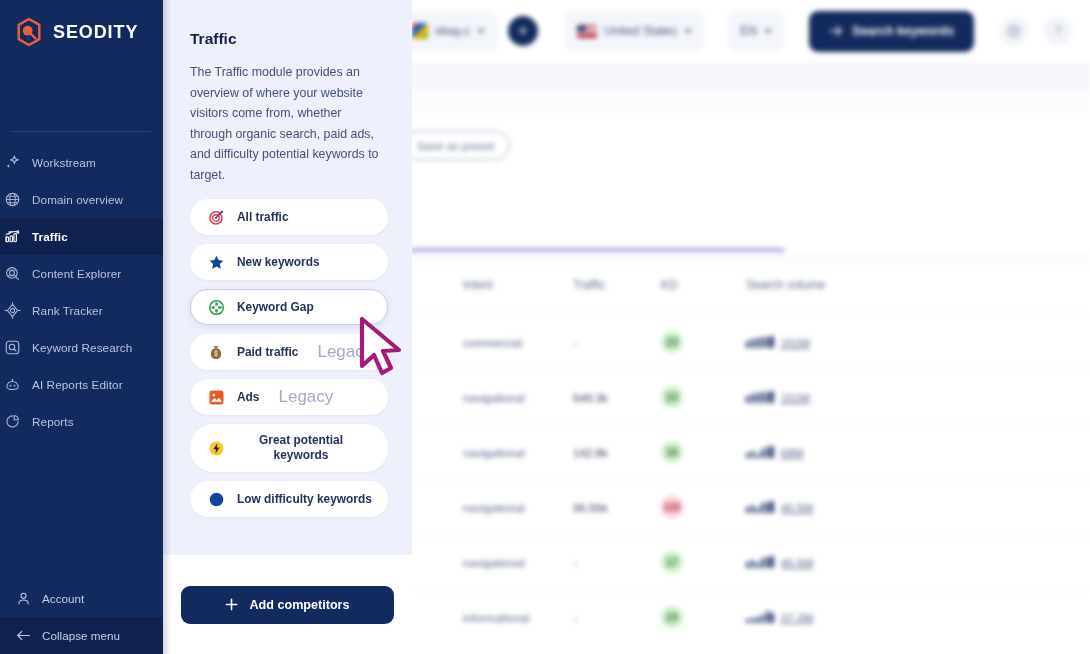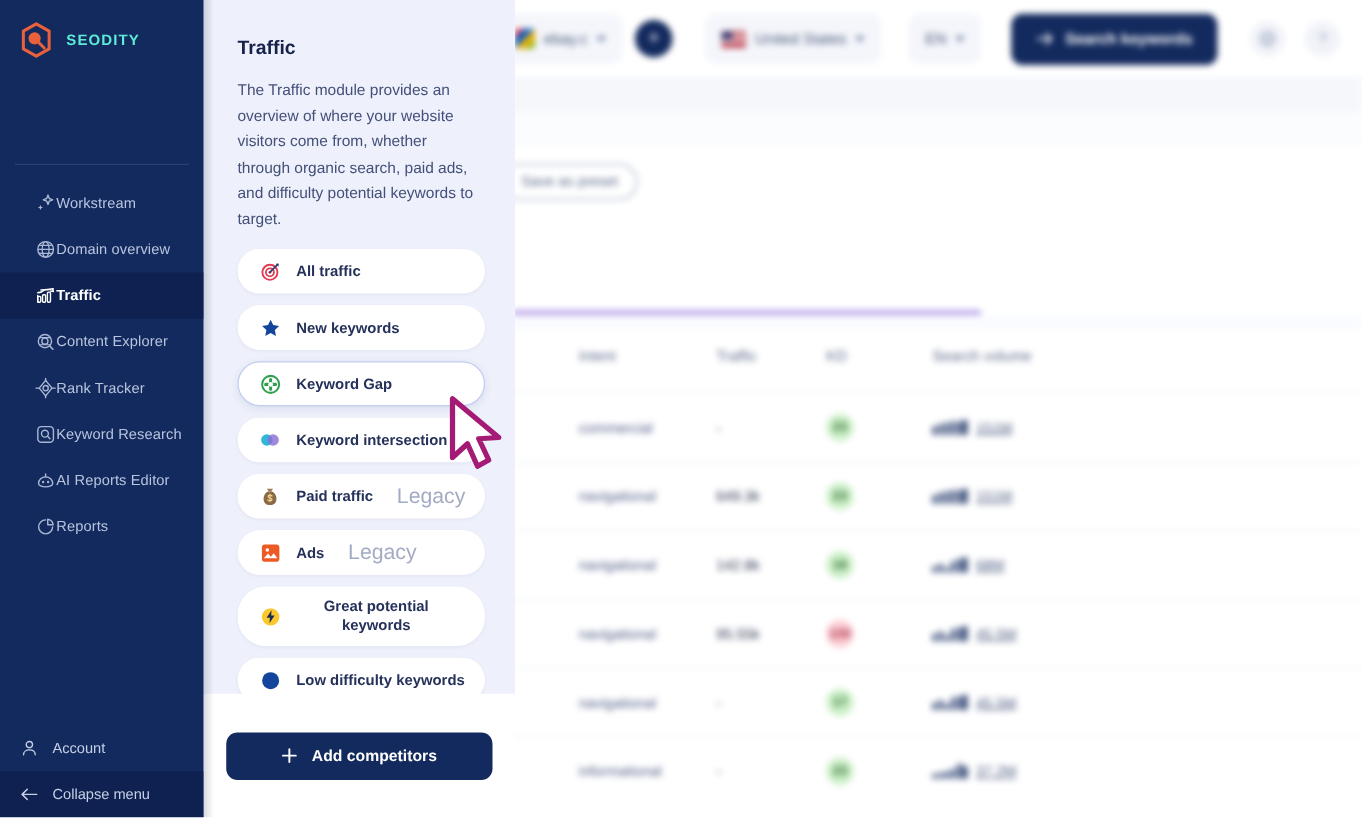--- a/index.html
+++ b/index.html
@@ -12,26 +12,26 @@
   #app { position: relative; width: 1090px; height: 654px; overflow: hidden; background:#ffffff; }
 
   
   #sidebar {
     position: absolute; left: 0; top: 0; width: 163px; height: 654px;
     background: #132a5e; z-index: 30;
     display: flex; flex-direction: column;
   }
   .logo-row { display:flex; align-items:center; gap:9px; padding: 17px 0 0 14px; }
   .logo-mark { width: 30px; height: 30px; flex: 0 0 30px; position: relative; }
-  .logo-text { color:#5eead4; font-size:12px; font-weight:bold; letter-spacing:0.9px; }
+  .logo-text { color:#ffffff; font-size:18px; font-weight:bold; letter-spacing:0.9px; }
   .side-sep { height:1px; background:#2a4077; margin: 84px 12px 0 12px; }
   .nav { margin-top: 12px; }
   .nav-item {
-    display:flex; align-items:center; 
-    height: 37px; padding-left: 28px;
+    display:flex; align-items:center; gap:11px;
+    height: 37px; padding-left: 4px;
     color:#b9c5de; font-size:11.7px; letter-spacing:.1px; cursor:pointer;
   }
   .nav-item .ico { width:17px; height:17px; flex:0 0 17px; display:flex; align-items:center; justify-content:center; }
   .nav-item.active { background:#0e2150; color:#ffffff; font-weight:bold; }
   .nav-item.active .ico svg { stroke:#ffffff; }
   .nav-spacer { flex: 1 1 auto; }
   .bottom-item {
     display:flex; align-items:center; gap:11px;
     height: 37px; padding-left: 16px;
     color:#c5d0e6; font-size:11.7px; cursor:pointer;
@@ -499,29 +499,20 @@
             <svg width="17" height="17" viewBox="0 0 18 18">
               <circle cx="9" cy="9" r="7.2" fill="none" stroke="#2f9e4f" stroke-width="1.7"></circle>
               <path d="M9 4.8v8.4M4.8 9h8.4" stroke="#2f9e4f" stroke-width="2.6" stroke-linecap="round"></path>
               <circle cx="9" cy="9" r="2.1" fill="#ffffff"></circle>
             </svg>
           </span>
           <span class="pi-label">Keyword Gap</span>
         </div>
         <div class="pop-item">
           <span class="pi-ico">
-            <svg width="18" height="14" viewBox="0 0 20 14">
-              <circle cx="7.2" cy="7" r="5.1" fill="#2fb8d8"></circle>
-              <circle cx="12.8" cy="7" r="5.1" fill="#8b6fd4" fill-opacity=".82"></circle>
-            </svg>
-          </span>
-          <span class="pi-label">Keyword intersection</span>
-        </div>
-        <div class="pop-item">
-          <span class="pi-ico">
             <svg width="16" height="17" viewBox="0 0 18 18">
               <path d="M6.2 1.6h5.6l-1.6 2.4H7.8z" fill="#9a7b5a"></path>
               <path d="M9 4c3.4 0 5.8 3.2 5.8 6.9 0 3.3-2.3 5.5-5.8 5.5S3.2 14.2 3.2 10.9C3.2 7.2 5.6 4 9 4z" fill="#8a6a47"></path>
               <path d="M9 6.6v6.6M10.8 8.2c-.5-.6-1.3-.9-2-.8-1 .1-1.5.7-1.5 1.3 0 1.7 3.5.9 3.5 2.6 0 .7-.7 1.3-1.8 1.3-.8 0-1.6-.3-2-.9" stroke="#f0d28a" stroke-width="1.1" stroke-linecap="round" fill="none"></path>
             </svg>
           </span>
           <span class="pi-label">Paid traffic</span>
           <span class="pi-legacy">Legacy</span>
         </div>
         <div class="pop-item">

